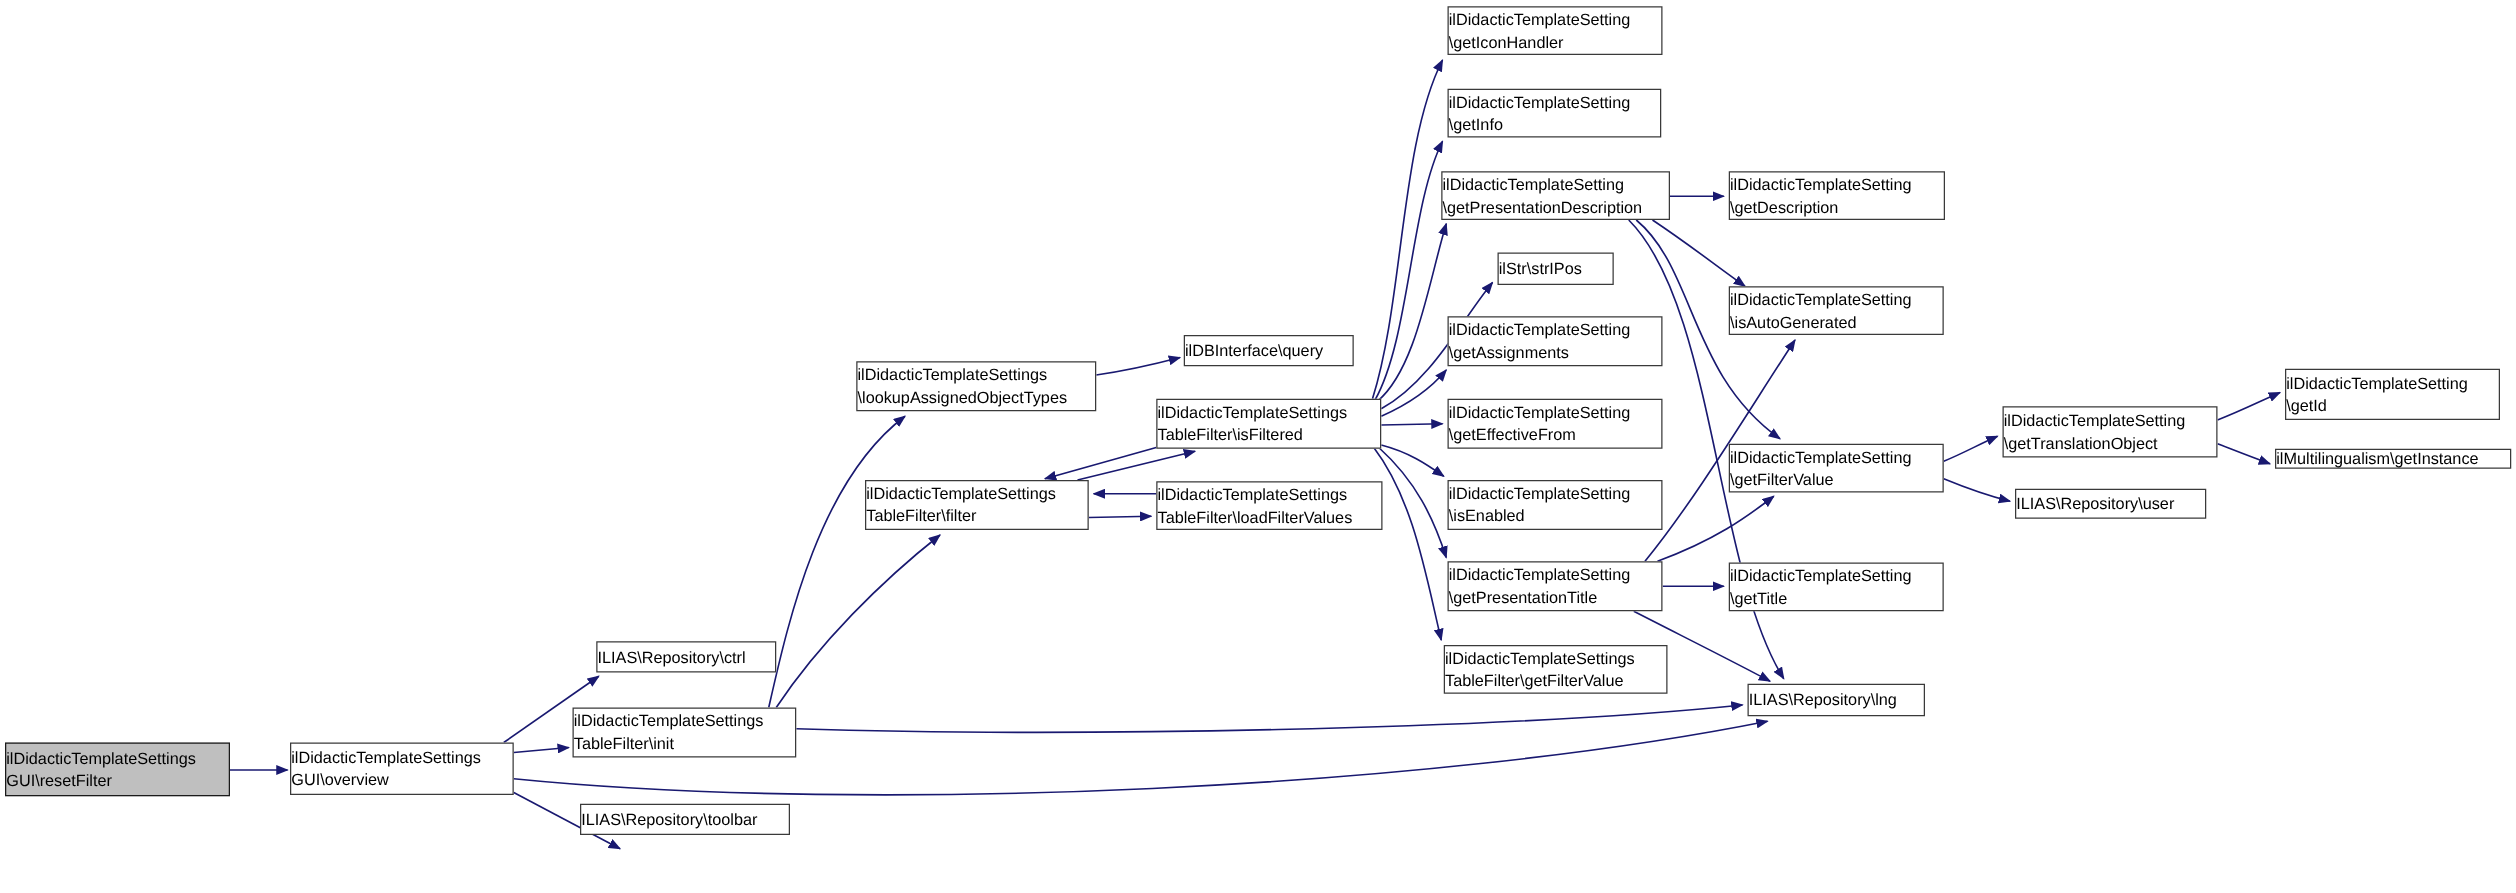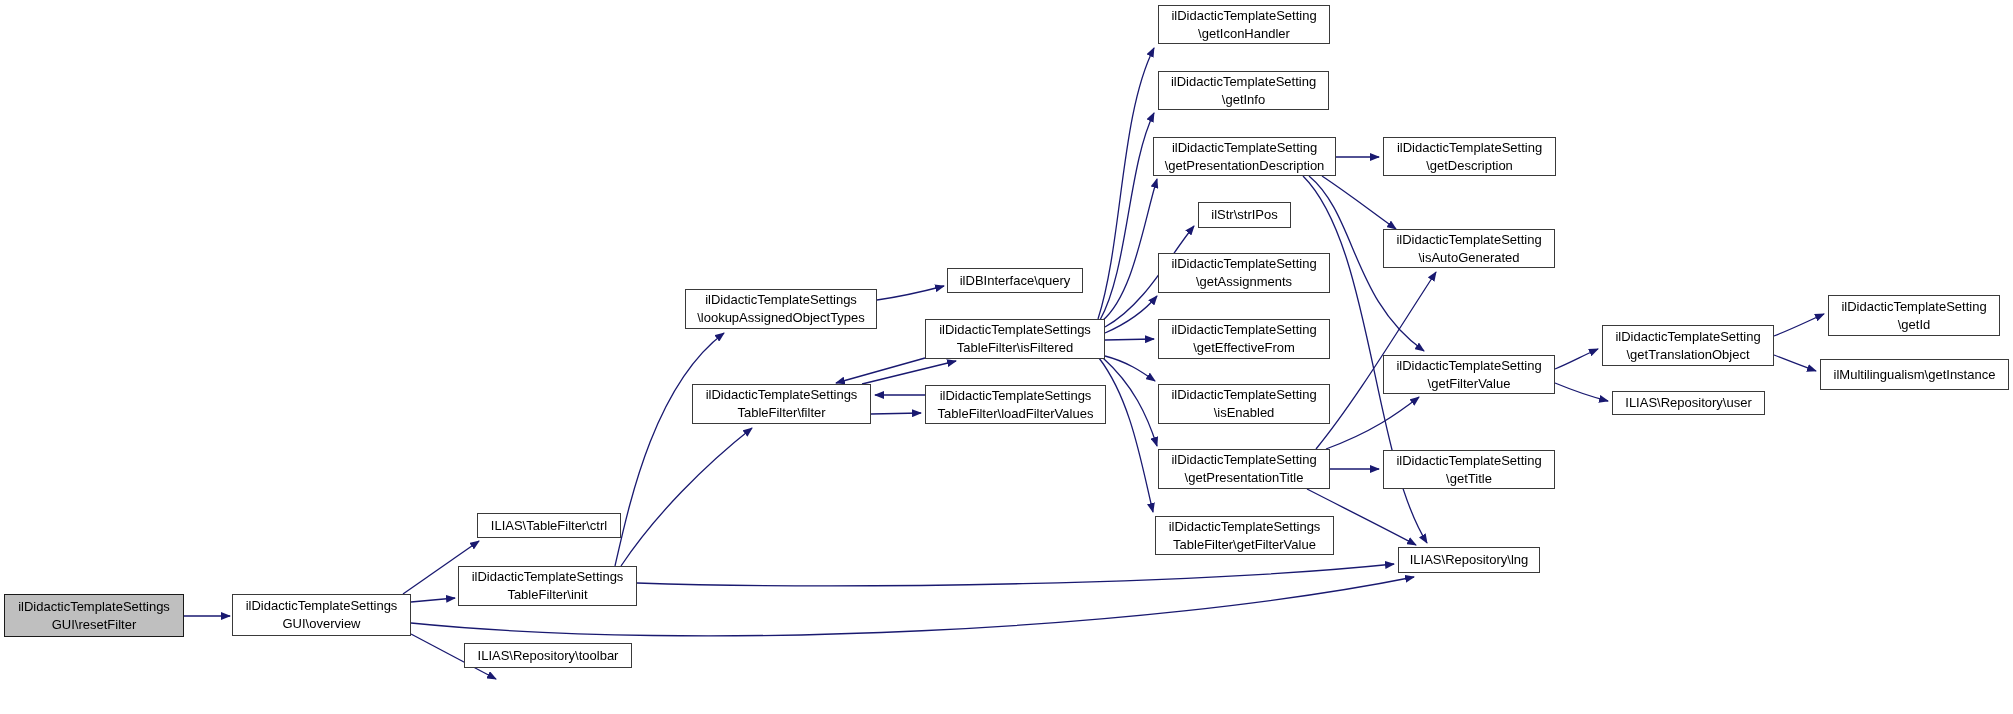--- a/index.html
+++ b/index.html
@@ -20,21 +20,21 @@
   }
   #edge-layer{position:absolute;left:0;top:0;width:2013px;height:714px;}
   .edge{fill:none;stroke:var(--edge-color);stroke-width:1.3px;}
   .node{
     position:absolute;
     box-sizing:border-box;
     background:var(--node-fill);
     border:1px solid var(--node-border);
     color:var(--text-color);
     display:flex;flex-direction:column;
-    align-items:center;justify-content:center;
+    align-items:flex-start;justify-content:center;
     font-size:13px;line-height:18px;
     white-space:nowrap;
     cursor:pointer;
   }
   .node.highlight{background:var(--highlight-fill);border-color:#1a1a1a;}
   .node span{display:block;}
 </style>
 </head>
 <body>
 
@@ -85,21 +85,21 @@
 
 <div class="node highlight" style="left: 4px; top: 594px; width: 180px; height: 43px;">
       <span>ilDidacticTemplateSettings</span>
       <span>GUI\resetFilter</span>
     </div>
     <div class="node" style="left: 232px; top: 594px; width: 179px; height: 42px;">
       <span>ilDidacticTemplateSettings</span>
       <span>GUI\overview</span>
     </div>
     <div class="node" style="left: 477px; top: 513px; width: 144px; height: 25px;">
-      <span>ILIAS\TableFilter\ctrl</span>
+      <span>ILIAS\Repository\ctrl</span>
     </div>
     <div class="node" style="left: 458px; top: 566px; width: 179px; height: 40px;">
       <span>ilDidacticTemplateSettings</span>
       <span>TableFilter\init</span>
     </div>
     <div class="node" style="left: 464px; top: 643px; width: 168px; height: 25px;">
       <span>ILIAS\Repository\toolbar</span>
     </div>
     <div class="node" style="left: 685px; top: 289px; width: 192px; height: 40px;">
       <span>ilDidacticTemplateSettings</span>
@@ -160,21 +160,21 @@
       <span>\getFilterValue</span>
     </div>
     <div class="node" style="left: 1602px; top: 325px; width: 172px; height: 41px;">
       <span>ilDidacticTemplateSetting</span>
       <span>\getTranslationObject</span>
     </div>
     <div class="node" style="left: 1828px; top: 295px; width: 172px; height: 41px;">
       <span>ilDidacticTemplateSetting</span>
       <span>\getId</span>
     </div>
-    <div class="node" style="left: 1820px; top: 359px; width: 189px; height: 31px;">
+    <div class="node" style="left: 1820px; top: 359px; width: 189px; height: 16px;">
       <span>ilMultilingualism\getInstance</span>
     </div>
     <div class="node" style="left: 1612px; top: 391px; width: 153px; height: 24px;">
       <span>ILIAS\Repository\user</span>
     </div>
     <div class="node" style="left: 1158px; top: 449px; width: 172px; height: 40px;">
       <span>ilDidacticTemplateSetting</span>
       <span>\getPresentationTitle</span>
     </div>
     <div class="node" style="left: 1383px; top: 450px; width: 172px; height: 39px;">

